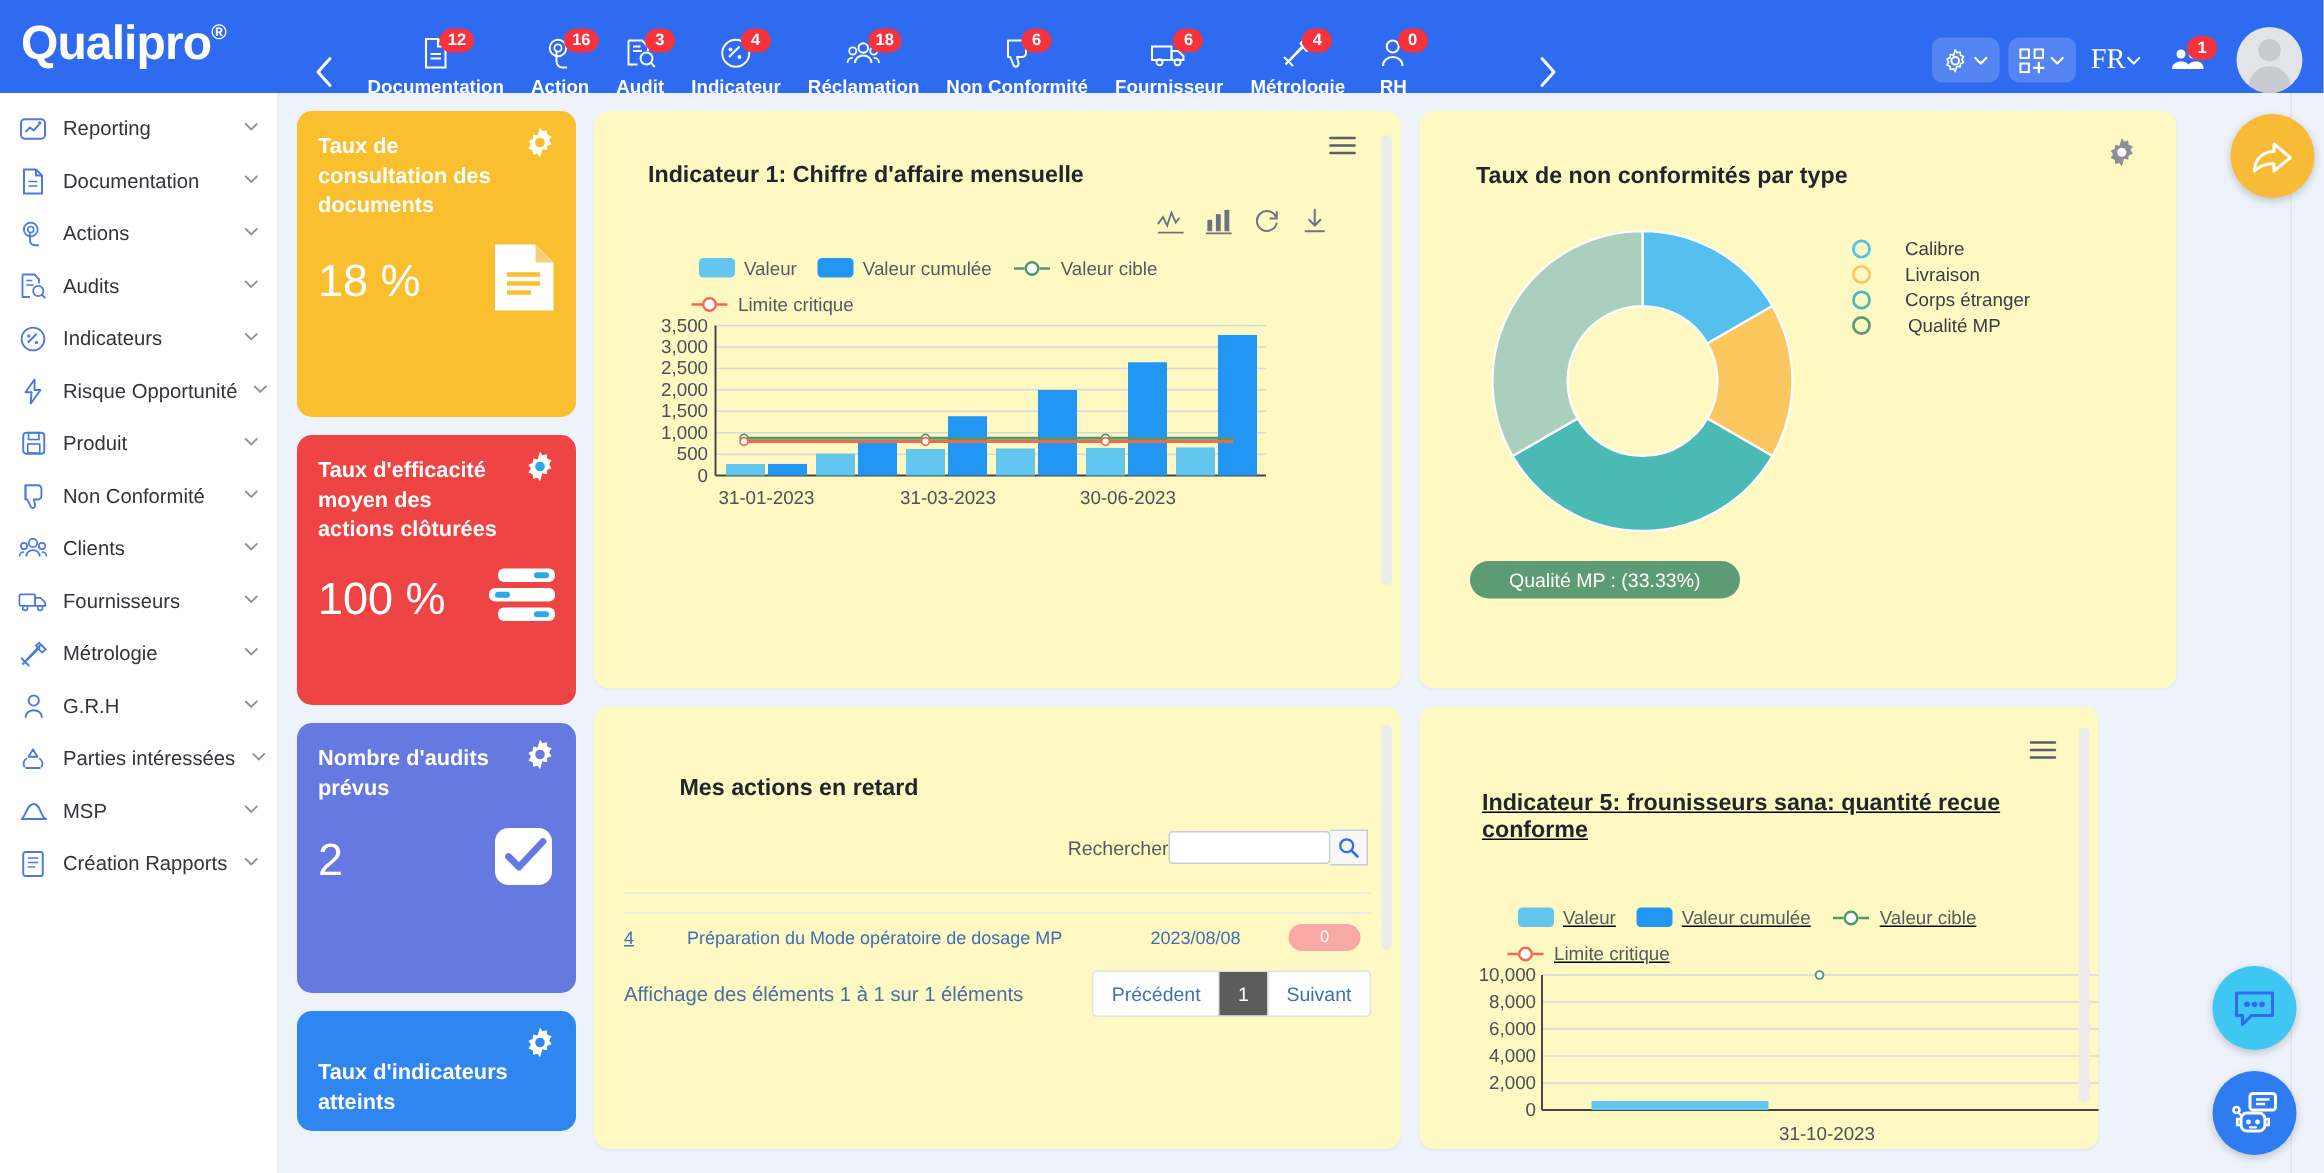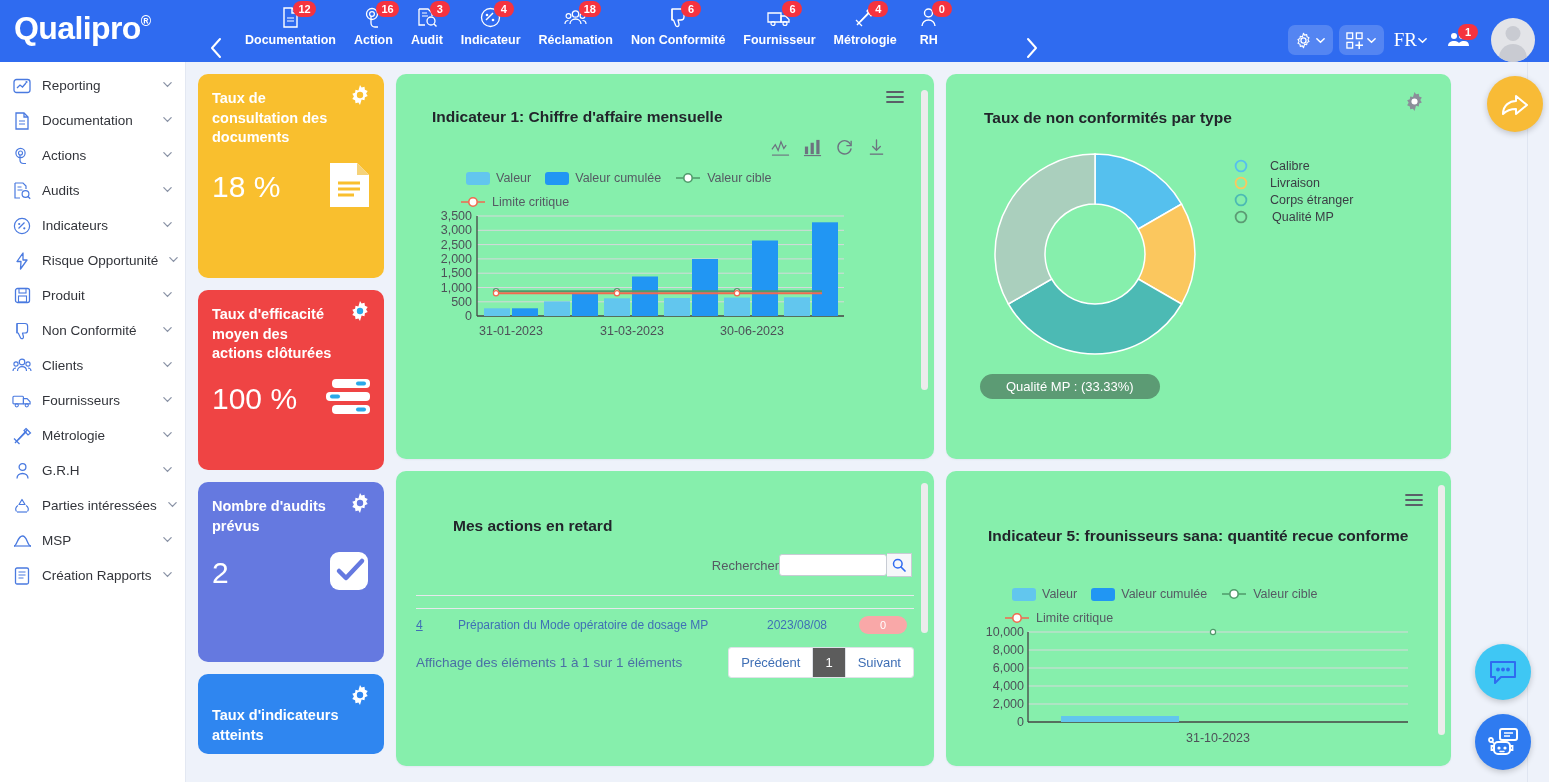--- a/index.html
+++ b/index.html
@@ -23,21 +23,21 @@
   }
   .logo .reg { font-size: 14px; font-weight: 700; margin-top: 3px; }
 
   .navarrow {
     color: #fff; font-size: 27px; font-weight: 300;
     width: 40px; text-align: center; cursor: pointer;
     line-height: 1; user-select: none;
   }
   .navarrow svg { display: block; margin: 0 auto; }
 
-  .navitems { display: flex; align-items: flex-start; height: 62px; padding-top: 5px; }
+  .navitems { display: flex; align-items: flex-start; height: 62px; padding-top: 23px; }
   .navitem {
     position: relative; color: #fff; text-align: center;
     padding: 0 9px; cursor: pointer; min-width: 46px;
   }
   .navitem .ic { height: 25px; display: flex; align-items: center; justify-content: center; }
   .navitem .lbl { font-size: 12.5px; font-weight: 700; margin-top: 3px; white-space: nowrap; }
   .badge {
     position: absolute; top: -4px; left: 50%; margin-left: 3px;
     background: #f5333f; color: #fff; font-size: 11px; font-weight: 700;
     border-radius: 9px; min-width: 20px; height: 16px; line-height: 16px;
@@ -94,35 +94,35 @@
     padding: 15px 14px 12px 14px; overflow: hidden;
   }
   .kpi .gear { position: absolute; top: 10px; right: 13px; }
   .kpi .ttl { font-size: 14.5px; font-weight: 700; line-height: 1.36; width: 130px; }
   .kpi .val-row { display: flex; align-items: center; justify-content: space-between; margin-top: 14px; }
   .kpi .val { font-size: 30px; font-weight: 400; }
   .kpi .kicon { opacity: 1; }
 
   
   .panel {
-    background: #86efac; border-radius: 10px; position: relative;
+    background: #fef9c3; border-radius: 10px; position: relative;
     box-shadow: 0 1px 2px rgba(25,45,90,0.05);
   }
   .panel-title { font-size: 15.5px; font-weight: 700; color: #22252b; }
   .hamburger { position: absolute; top: 18px; right: 62px; cursor: pointer; }
   .panel-gear { position: absolute; top: 17px; right: 26px; cursor: pointer; }
   .pscroll {
     position: absolute; right: 6px; width: 7px; border-radius: 4px;
     background: #ececec;
   }
 
   
   .chart-tools { display: flex; gap: 13px; justify-content: flex-end; padding-right: 14px; }
   .legend { display: flex; flex-wrap: wrap; align-items: center; gap: 10px 14px; font-size: 12.5px; color: #555a63; }
-  .lg { display: flex; align-items: center; gap: 6px; }
+  .lg { display: flex; gap: 6px; }
   .lg-sw { width: 24px; height: 13px; border-radius: 3px; }
   .lg-line { display: flex; align-items: center; }
   .tick-lbl { font-size: 12.5px; fill: #4d5158; font-family: "Liberation Sans", sans-serif; }
 
   
   .tbl-search { display: flex; align-items: center; justify-content: flex-end; gap: 0; padding-right: 22px; }
   .tbl-search .lb { font-size: 13px; color: #555a63; }
   .tbl-search input {
     width: 108px; height: 22px; border: 1px solid #c8ccd4; border-radius: 3px;
     font-size: 12px; padding: 0 5px; outline: none;
@@ -827,21 +827,21 @@
                   <circle cx="7" cy="7" r="5.4" fill="none" stroke="#5c9b74" stroke-width="1.8"></circle>
                 </svg>
               <span style="font-size:12.5px;color:#3a3d44;">Qualité MP</span>
             </div>
           </div>
         </div>
 
         <div style="position:absolute;left:34px;top:272px;background:#5c9b74;color:#fff;font-size:13px;border-radius:13px;padding:5px 26px;margin-top:28px;">Qualité MP : (33.33%)</div>
       </div>
 
-      <div class="panel" style="height:295px;width:505px;overflow:hidden;">
+      <div class="panel" style="height:295px;width:453px;overflow:hidden;text-decoration:underline;">
         <span class="hamburger" style="right:28px;top:22px;">
           <svg width="18" height="14" viewBox="0 0 18 14">
               <path d="M1 2h16M1 7h16M1 12h16" stroke="#5a5f68" stroke-width="1.8" stroke-linecap="round"></path>
             </svg>
         </span>
         <div class="panel-title" style="padding:56px 0 0 42px;">Indicateur 5: frounisseurs sana: quantité recue conforme</div>
 
         
         <div class="legend" style="padding:42px 0 0 66px;width:440px;">
           <span class="lg">

